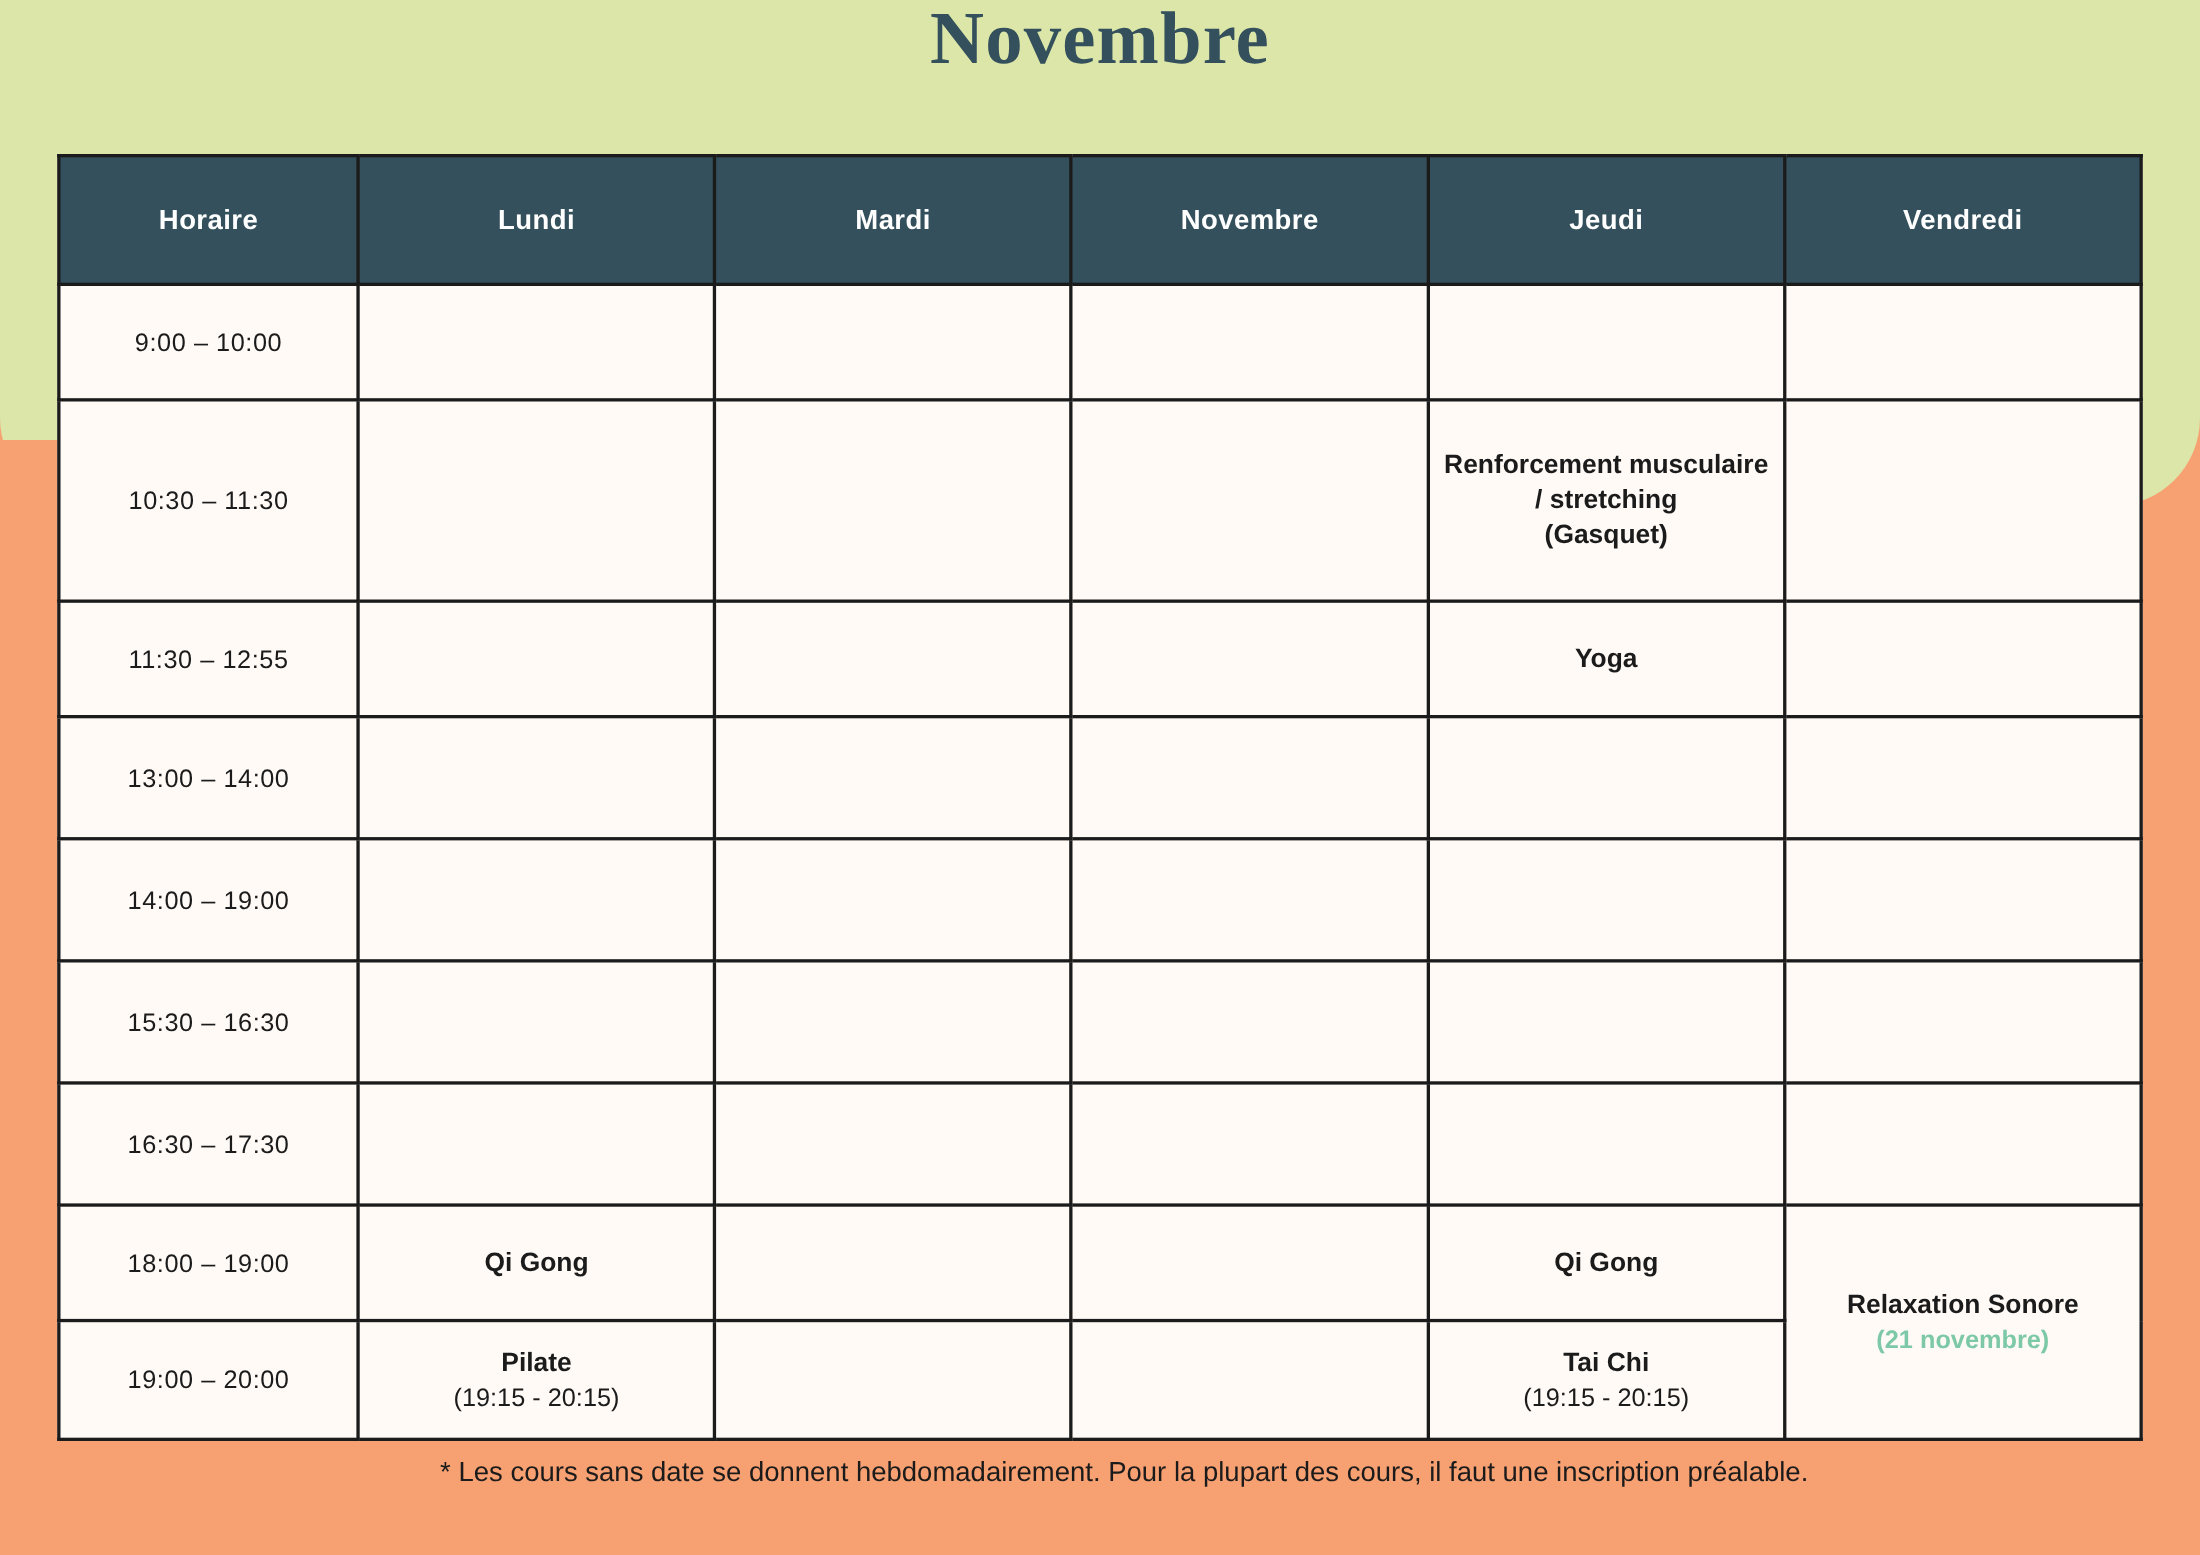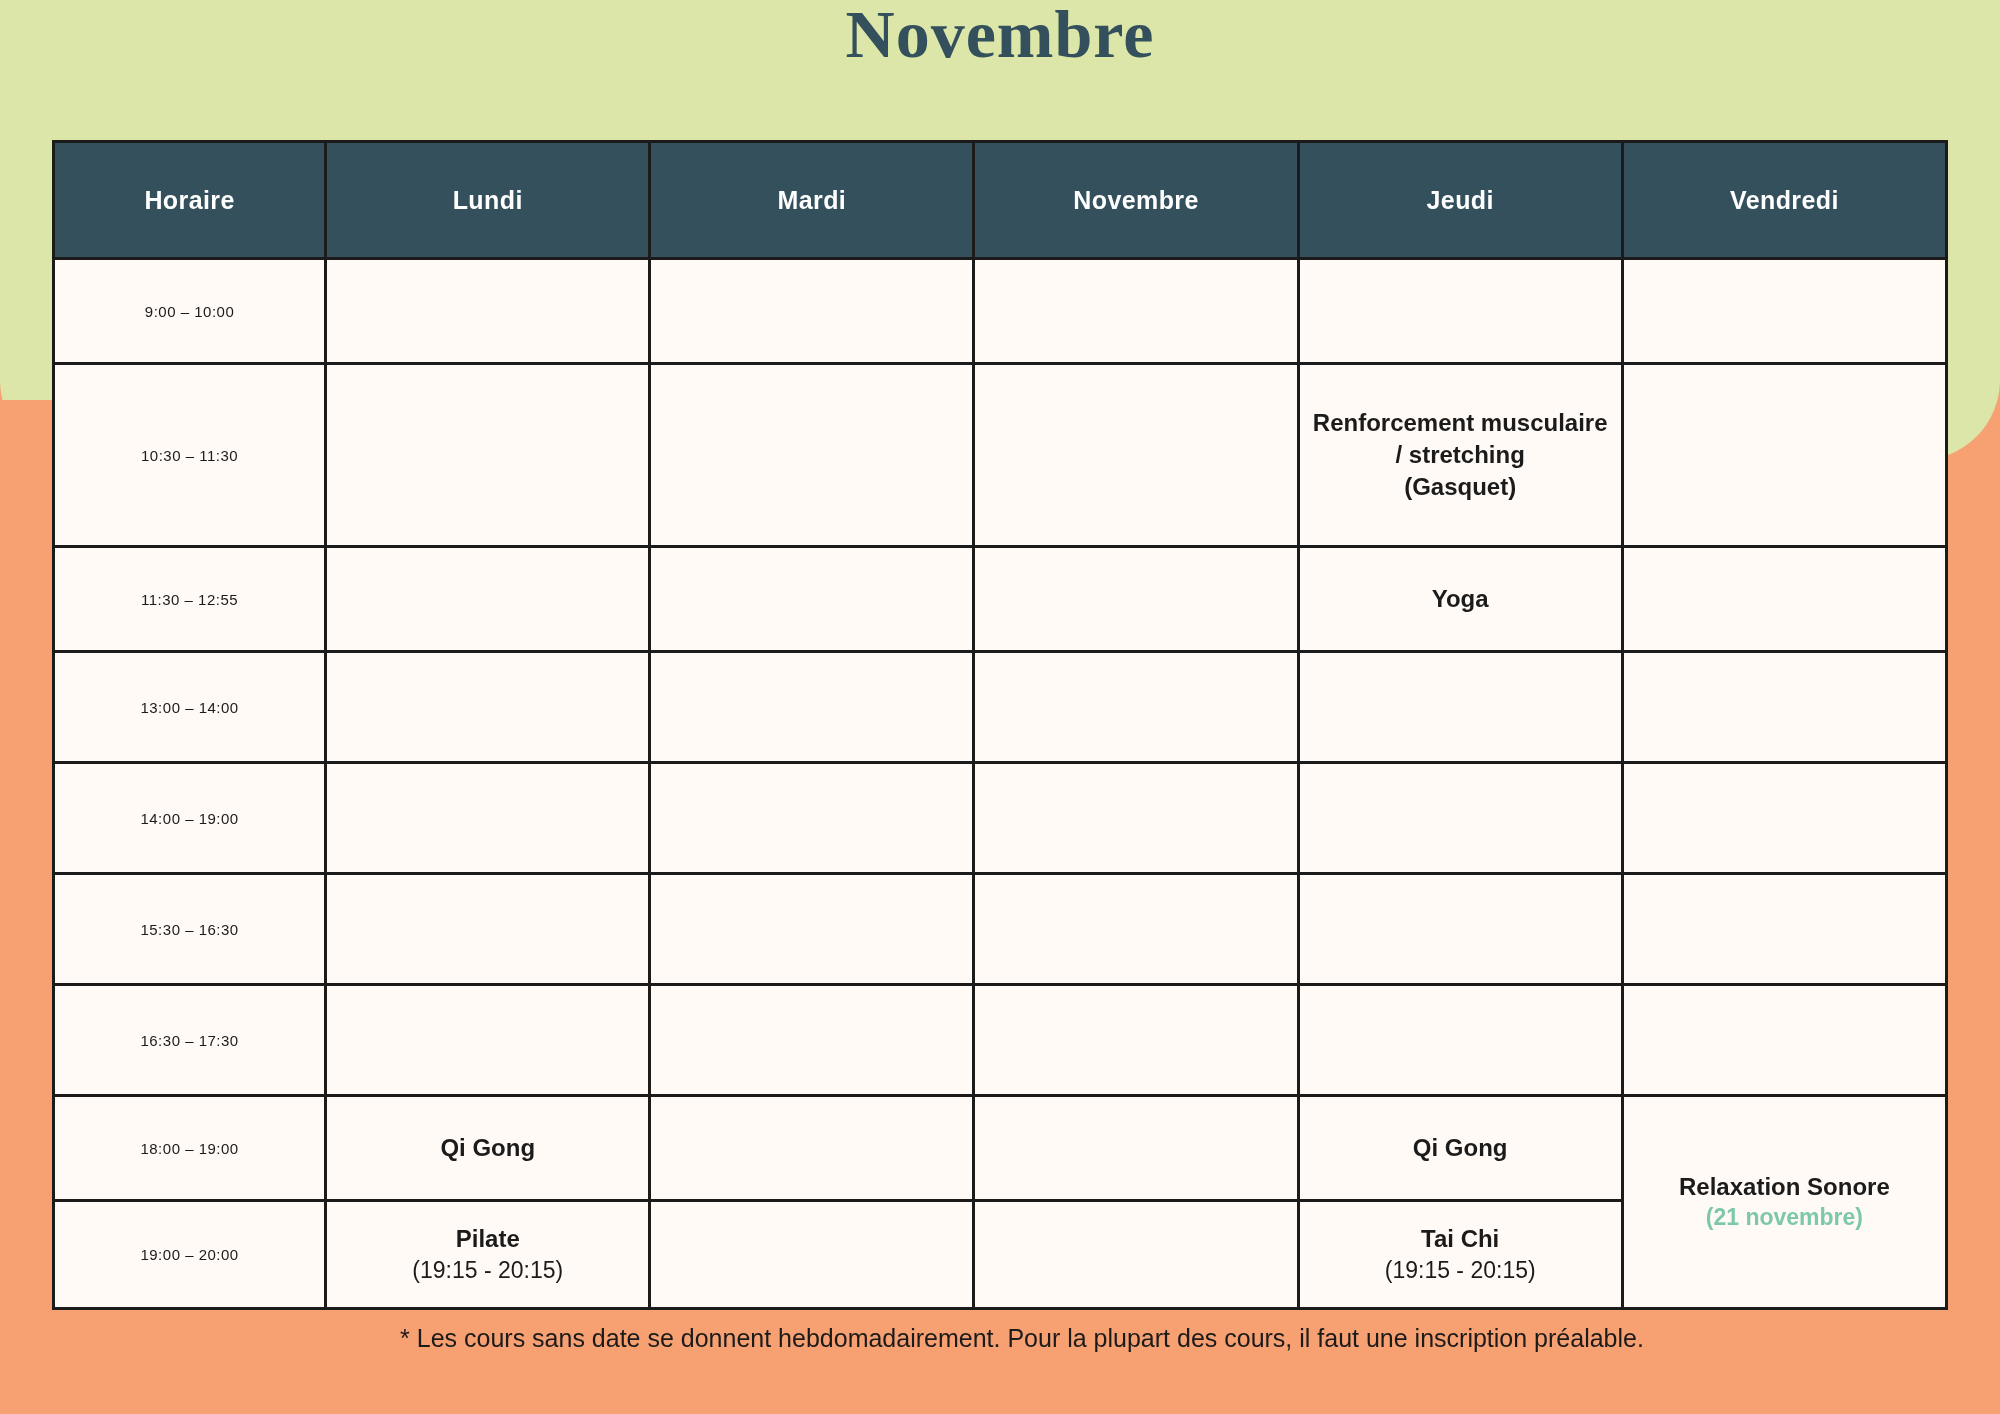--- a/index.html
+++ b/index.html
@@ -79,21 +79,21 @@
     color: #ffffff;
     font-size: 25px;
     font-weight: bold;
     height: 112px;
     letter-spacing: 0.4px;
     border-color: #1b1b1b;
   }
   col.c-time { width: 272px; }
   col.c-day  { width: 324px; }
   td.time-cell {
-    font-size: 15px;
+    font-size: 23px;
     color: #1b1b1b;
     font-weight: normal;
     background: #fffaf6;
     letter-spacing: 0.5px;
   }
   td.day-cell {
     background: #fffaf6;
     font-size: 23px;
     color: #1b1b1b;
   }

